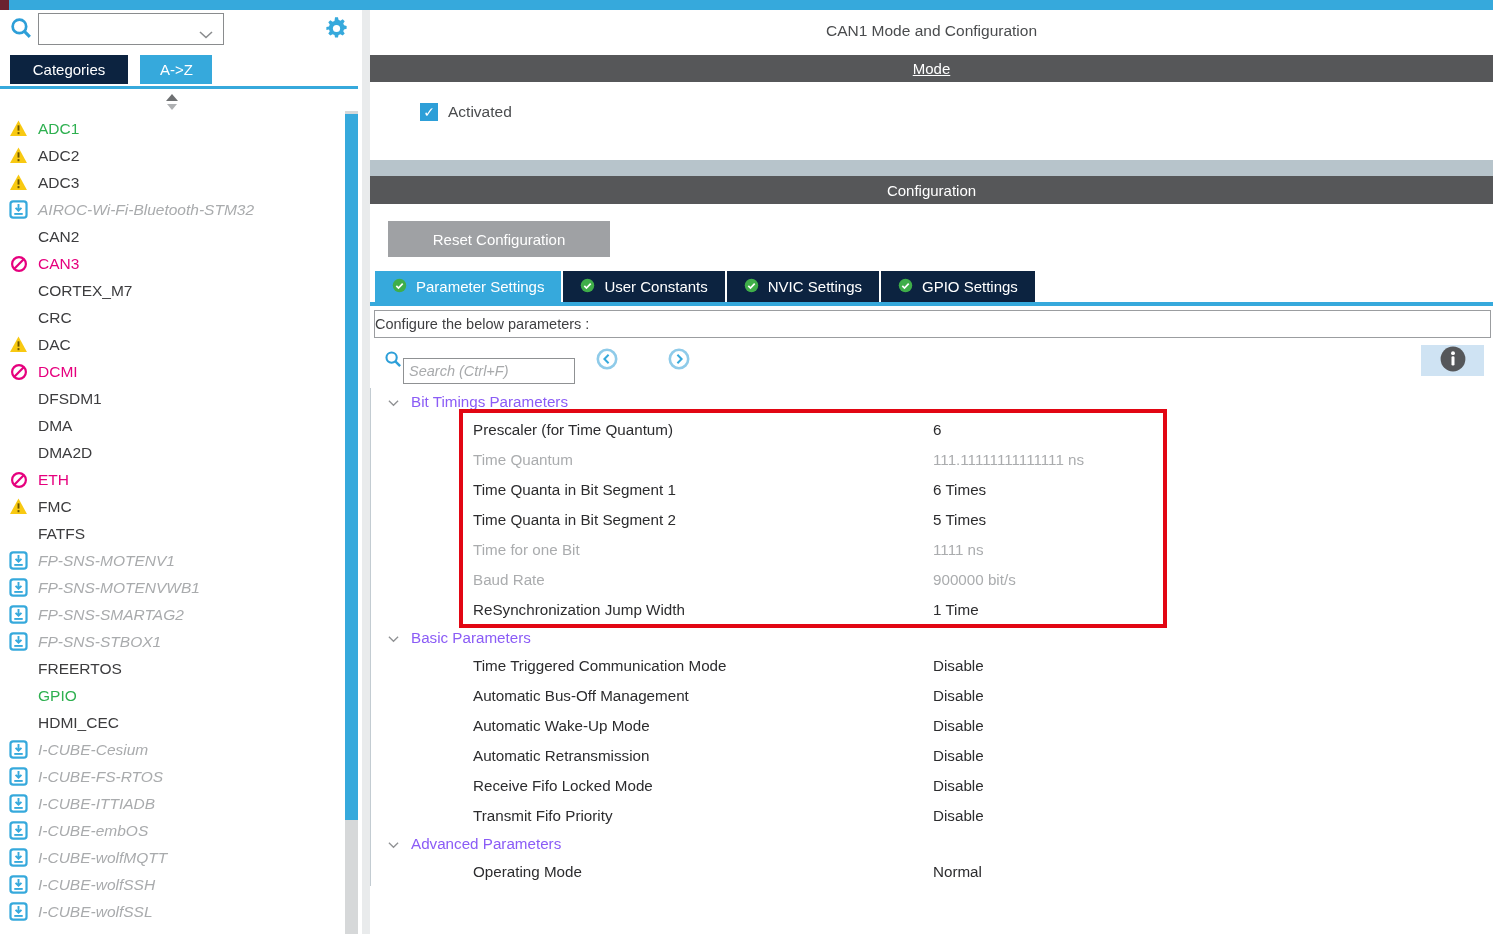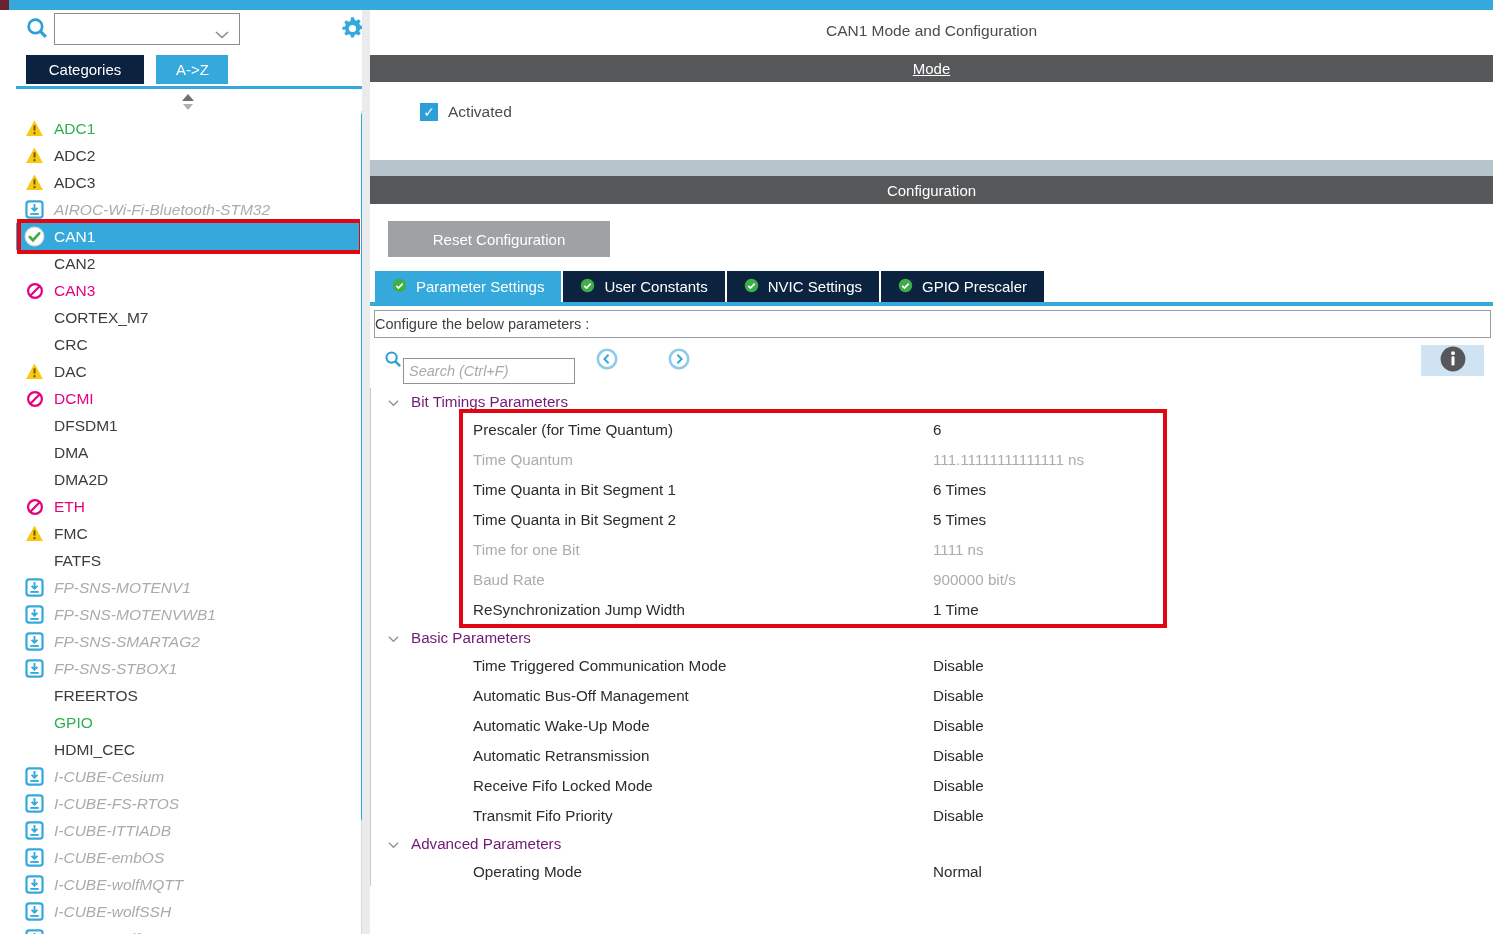--- a/index.html
+++ b/index.html
@@ -2,21 +2,21 @@
 <html><head>
 <meta charset="utf-8">
 <style>
   html,body{margin:0;padding:0;background:#fff;}
   .screen{position:relative;width:1493px;height:934px;background:#fff;overflow:hidden;
           font-family:"Liberation Sans",sans-serif;color:#3c3c3e;}
   
   .topbar{position:absolute;left:0;top:0;width:100%;height:10px;background:#36a9dc;}
   .corner{position:absolute;left:0;top:0;width:9px;height:10px;background:#6b2230;}
   
-  .left-panel{position:absolute;left:16px;top:10px;width:362px;bottom:0;background:#fff;}
+  .left-panel{position:absolute;left:0;top:10px;width:362px;bottom:0;background:#fff;}
   .v-sep{position:absolute;left:362px;top:10px;width:8px;bottom:0;background:#e9ebec;}
   .lp-toolbar{position:absolute;left:0;top:0;width:100%;height:42px;}
   .lp-mag{position:absolute;left:9px;top:6px;}
   .combo{position:absolute;left:38px;top:3px;width:184px;height:30px;border:1px solid #8a8c8e;background:#fff;}
   .combo-arrow{position:absolute;right:10px;top:11px;}
   .lp-gear{position:absolute;left:323px;top:5px;width:28px;height:28px;cursor:pointer;}
   .lp-tabs{position:absolute;left:0;top:45px;height:29px;width:100%;}
   .lp-tab{display:inline-block;height:29px;line-height:29px;color:#fff;font-size:15px;text-align:center;cursor:pointer;}
   .lp-tab.navy{background:#0c2340;width:118px;margin-left:10px;}
   .lp-tab.blue{background:#36a9dc;width:72px;margin-left:8px;}
@@ -60,21 +60,21 @@
   .param-search{position:absolute;left:0;top:330px;width:100%;height:42px;}
   .ps-mag{position:absolute;left:14px;top:10px;}
   .ps-input{position:absolute;left:33px;top:6px;width:160px;height:24px;border:1px solid #8f9193;
             font-family:"Liberation Sans",sans-serif;font-size:14.5px;padding:0 5px;color:#3c3c3e;margin-top:12px;}
   .ps-input::placeholder{color:#a8aaac;font-style:italic;}
   .ps-prev{position:absolute;left:226px;top:8px;cursor:pointer;}
   .ps-next{position:absolute;left:298px;top:8px;cursor:pointer;}
   .info-btn{position:absolute;right:9px;top:5px;width:63px;height:31px;background:#cfe3f3;border:none;
             display:flex;align-items:center;justify-content:center;cursor:pointer;}
   .tree{position:absolute;left:0;top:378px;width:100%;border-left:1px solid #c3ccd2;}
-  .sec-head{height:26px;display:flex;align-items:center;gap:12px;padding-left:17px;font-size:15.2px;color:#701a75;cursor:pointer;}
+  .sec-head{height:26px;display:flex;align-items:center;gap:12px;padding-left:17px;font-size:15.2px;color:#8b5cf6;cursor:pointer;}
   .rows{position:relative;}
   .param-row{position:relative;height:30px;}
   .p-label{position:absolute;left:102px;top:50%;transform:translateY(-50%);font-size:15.2px;color:#2c2c2e;white-space:nowrap;}
   .p-value{position:absolute;left:562px;top:50%;transform:translateY(-50%);font-size:15.2px;color:#2c2c2e;white-space:nowrap;}
   .param-row.disabled .p-label,.param-row.disabled .p-value{color:#aaacae;}
   .section.hl .rows::before{content:"";position:absolute;left:88px;width:708px;top:-5px;bottom:-4px;
                             border:4px solid #e20613;pointer-events:none;box-sizing:border-box;}
 </style>
 </head>
 <body>
@@ -149,29 +149,20 @@
         <div class="side-item pack">
           <span class="ic">
             <svg viewBox="0 0 18 18" width="19" height="19">
               <rect x="1.4" y="1.4" width="15.2" height="15.2" rx="2.5" fill="none" stroke="#36a9dc" stroke-width="2.1"></rect>
               <path d="M9 3.8 v5.4 M6.2 7.4 l2.8 2.8 2.8-2.8" fill="none" stroke="#36a9dc" stroke-width="1.8"></path>
               <path d="M5 13.2 h8" stroke="#36a9dc" stroke-width="1.8"></path>
             </svg>
           </span>
           <span class="lbl">AIROC-Wi-Fi-Bluetooth-STM32</span>
         </div>
-        <div class="side-item selected annotated">
-          <span class="ic">
-            <svg viewBox="0 0 20 20" width="21" height="21">
-              <circle cx="10" cy="10" r="9" fill="#fff" stroke="#d5d7d8"></circle>
-              <path d="M5.5 10.5 l3 3 L14.5 7" fill="none" stroke="#3fae49" stroke-width="2.6" stroke-linecap="round"></path>
-            </svg>
-          </span>
-          <span class="lbl">CAN1</span>
-        </div>
         <div class="side-item dark">
           <span class="ic"></span>
           <span class="lbl">CAN2</span>
         </div>
         <div class="side-item pink">
           <span class="ic">
             <svg viewBox="0 0 18 18" width="18" height="18">
               <circle cx="9" cy="9" r="6.9" fill="none" stroke="#e6007e" stroke-width="2.2"></circle>
               <path d="M13.7 4.3 L4.3 13.7" stroke="#e6007e" stroke-width="2.2"></path>
             </svg>
@@ -403,21 +394,21 @@
               <circle cx="8" cy="8" r="7.2" fill="#3fae49"></circle>
               <path d="M4.6 8.4 l2.3 2.3 L11.4 6" fill="none" stroke="#fff" stroke-width="1.8"></path>
             </svg></span>
           <span>NVIC Settings</span>
         </div>
         <div class="rp-tab">
           <span><svg viewBox="0 0 16 16" width="15" height="15">
               <circle cx="8" cy="8" r="7.2" fill="#3fae49"></circle>
               <path d="M4.6 8.4 l2.3 2.3 L11.4 6" fill="none" stroke="#fff" stroke-width="1.8"></path>
             </svg></span>
-          <span>GPIO Prescaler</span>
+          <span>GPIO Settings</span>
         </div>
       </div>
     <div class="rp-underline"></div>
 
     <div class="configure-box">Configure the below parameters :</div>
 
     <div class="param-search">
       <span class="ps-mag">
         <svg viewBox="0 0 20 20" width="19" height="19">
             <circle cx="8" cy="8" r="5.4" fill="none" stroke="#2d9fd8" stroke-width="2.2"></circle>

